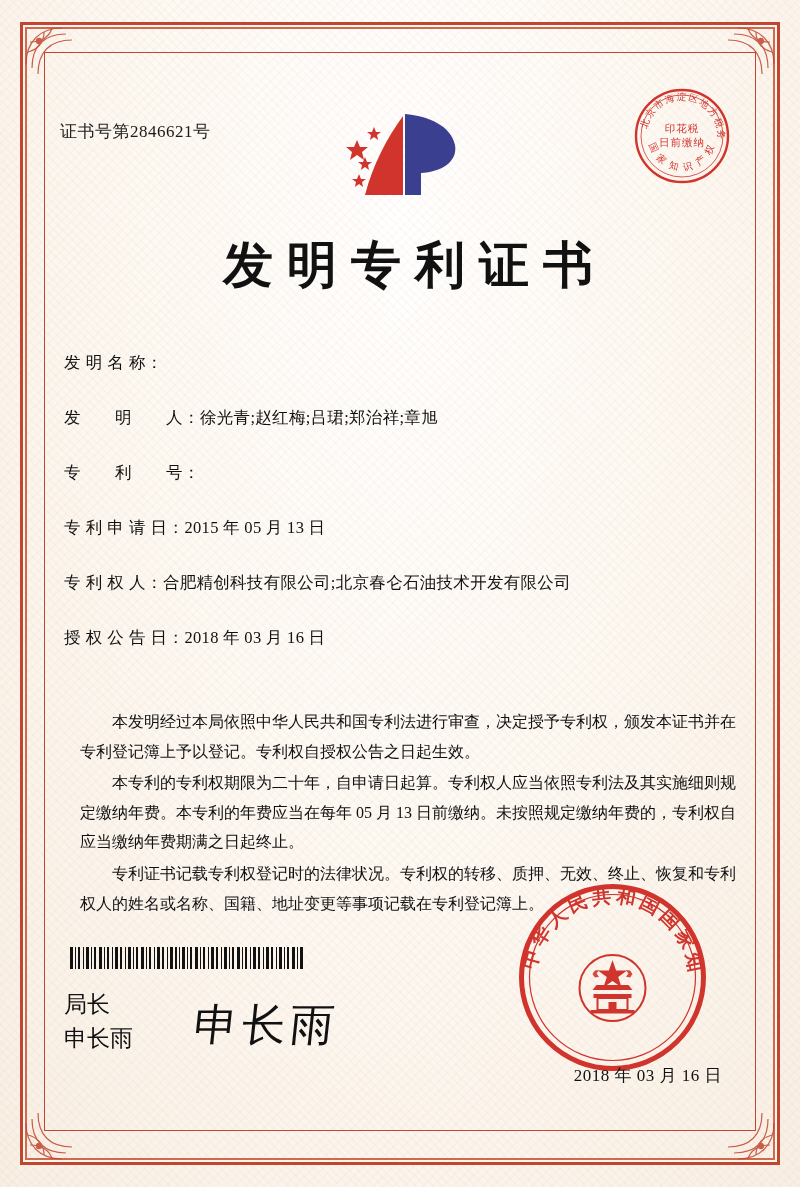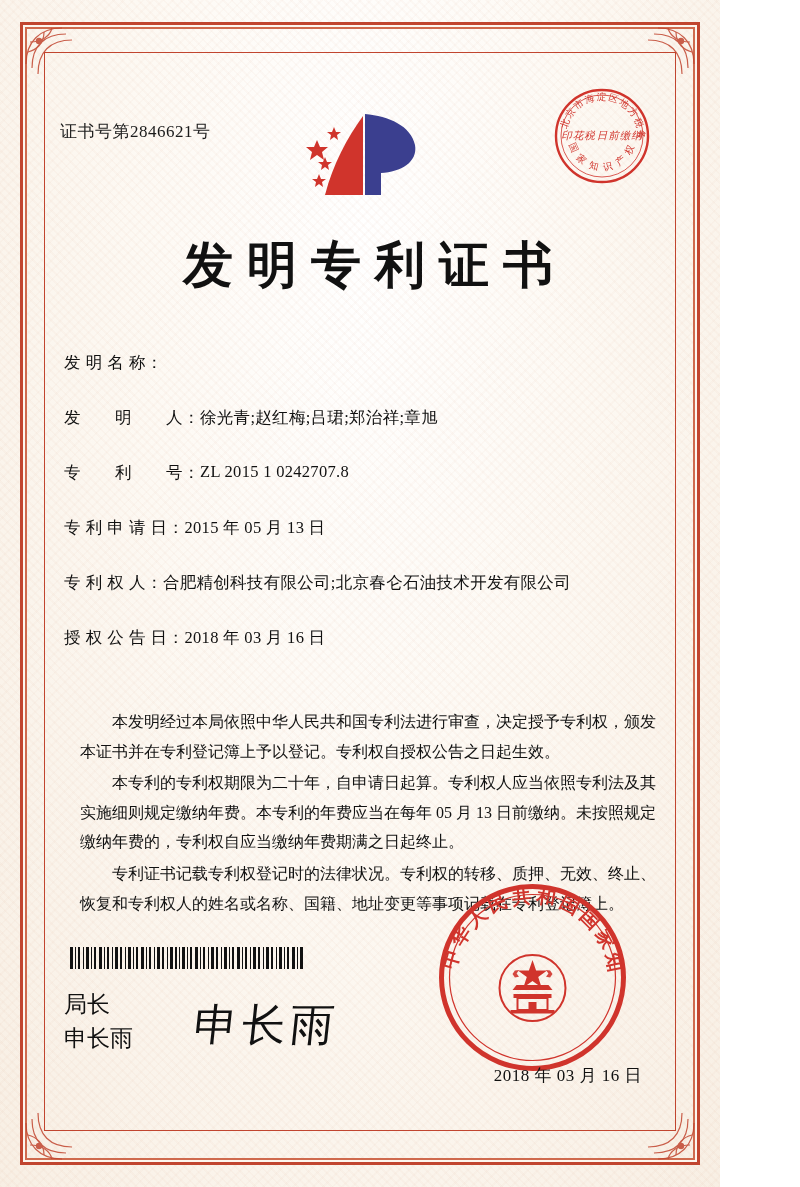--- a/index.html
+++ b/index.html
@@ -5,21 +5,21 @@
   html, body {
     margin: 0;
     padding: 0;
     background: #ffffff;
   }
   body {
     font-family: "Liberation Serif", "DejaVu Serif", serif;
   }
   .page {
     position: relative;
-    width: 720px;
+    width: 800px;
     height: 1187px;
     background: #5eead4;
     overflow: hidden;
   }
   
   .paper-wash {
     position: absolute;
     inset: 0;
     background:
       radial-gradient(ellipse at 50% 20%, #ffffff 0%, #fdf9f3 45%, #f8efe4 100%);
@@ -84,29 +84,28 @@
     position: absolute;
     right: 18px;
     top: 28px;
     width: 112px;
     height: 112px;
   }
   .stamp-tax .txt {
     position: absolute;
     inset: 0;
     display: flex;
-    flex-direction: row;
+    flex-direction: column;
     align-items: center;
     justify-content: center;
     gap: 1px;
     color: #d0342c;
     font-size: 10.5px;
     line-height: 1.15;
     letter-spacing: 1px;
-    font-style: italic;
   }
 
   .title {
     position: absolute;
     left: 0; right: 0;
     top: 180px;
     text-align: center;
     font-size: 50px;
     letter-spacing: 14px;
     font-weight: bold;
@@ -303,21 +302,20 @@
     <div class="fields">
       <div class="field">
         <span class="label">发 明 名 称：</span>
       </div>
       <div class="field">
         <span class="label">发　　明　　人：</span>
         <span class="value">徐光青;赵红梅;吕珺;郑治祥;章旭</span>
       </div>
       <div class="field">
         <span class="label">专　　利　　号：</span>
-        <span class="value">ZL 2015 1 0242707.8</span>
       </div>
       <div class="field">
         <span class="label">专 利 申 请 日：</span>
         <span class="value">2015 年 05 月 13 日</span>
       </div>
       <div class="field">
         <span class="label">专 利 权 人：</span>
         <span class="value">合肥精创科技有限公司;北京春仑石油技术开发有限公司</span>
       </div>
       <div class="field">

